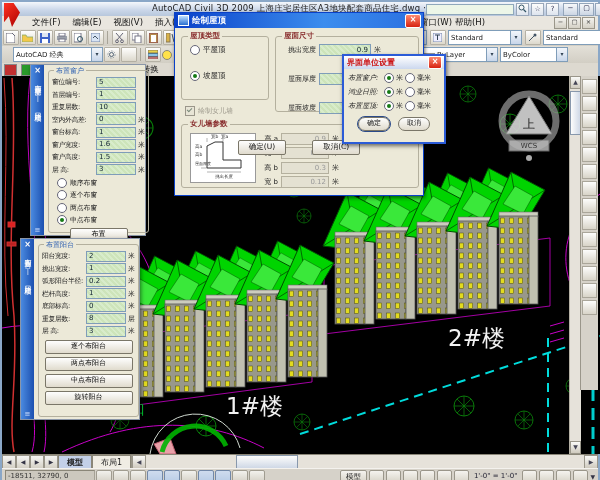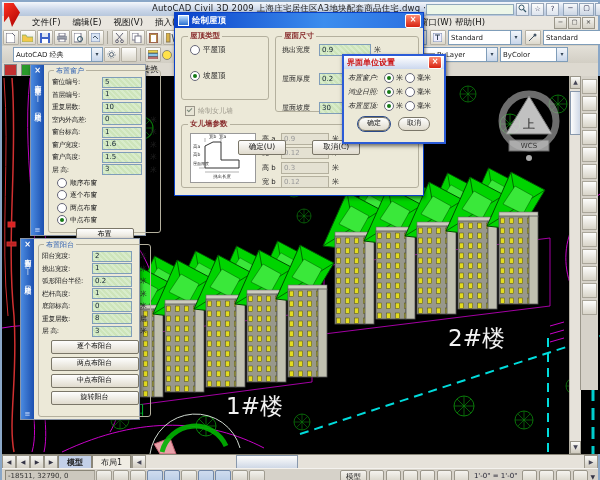--- a/index.html
+++ b/index.html
@@ -77,21 +77,21 @@
   
   .dlg{position:absolute;background:#ece9d8;box-shadow:1px 2px 4px rgba(0,0,0,.55);}
   .dlg-tb{height:15px;display:flex;align-items:center;padding:0 2px 0 3px;
     background:linear-gradient(90deg,#0a41c8,#3c8dee 60%,#2a6fe0);color:#fff;font-size:8.5px;font-weight:bold;}
   .dicon{width:9px;height:9px;background:linear-gradient(#bfe0ff,#2a6fd0);border:1px solid #fff;margin-right:3px;}
   .xbtn{margin-left:auto;width:14px;height:12px;background:linear-gradient(#ff8a70,#d62211);
     border:1px solid #fff;border-radius:2px;color:#fff;font-size:8px;line-height:10px;text-align:center;font-weight:bold;}
   .grp{position:relative;border:1px solid #b4b09e;border-radius:3px;}
   .grp>.cap{position:absolute;top:-6px;left:6px;background:#ece9d8;padding:0 2px;font-size:7.5px;color:#8a3030;font-weight:bold;}
   .roofdlg{left:172px;top:10px;width:248px;height:182px;border:1px solid #0a41c8;z-index:30;}
-  .roofbody{position:relative;height:132px;}
+  .roofbody{position:relative;height:132px;text-align:right;}
   .g-type{position:absolute;left:6px;top:8px;width:86px;height:62px;}
   .g-size{position:absolute;left:100px;top:8px;width:142px;height:74px;}
   .g-para{position:absolute;left:6px;top:96px;width:236px;height:62px;}
   .radline{display:flex;align-items:center;gap:3px;margin:8px 0 0 8px;font-size:7.5px;color:#222;}
   .rd{width:8px;height:8px;border-radius:50%;border:1px solid #667;background:#fff;position:relative;flex:0 0 auto;}
   .rd.on::after{content:"";position:absolute;inset:2px;border-radius:50%;background:#157a15;}
   .frow{display:flex;align-items:center;gap:3px;font-size:7px;color:#222;}
   .g-size .frow{margin:7px 0 17px 6px;}
   .ginp{width:46px;height:10px;background:#d4eac2;
     background-image:repeating-linear-gradient(45deg,#cde4ba 0 2px,#d8eccb 2px 4px);
@@ -120,21 +120,21 @@
   .pal{position:absolute;display:flex;background:#ece9d8;border:1px solid #8a96a8;box-shadow:1px 2px 4px rgba(0,0,0,.5);}
   .pal1{left:28px;top:62px;width:114px;height:170px;z-index:20;}
   .pal2{left:18px;top:236px;width:118px;height:180px;z-index:20;}
   .vbar{width:13px;background:linear-gradient(90deg,#4a8ae0,#1c50b0);display:flex;flex-direction:column;align-items:center;flex:0 0 auto;}
   .vx{color:#fff;font-size:8px;line-height:9px;margin-top:1px;font-weight:bold;}
   .vtitle{writing-mode:vertical-rl;font-size:7px;color:#fff;letter-spacing:1px;margin-top:4px;flex:1;white-space:nowrap;overflow:hidden;}
   .vgrip{color:#cfe0ff;font-size:7px;margin-bottom:1px;}
   .palbody{flex:1;position:relative;padding:5px 3px 2px 4px;box-sizing:border-box;}
   .pgrp{position:relative;border:1px solid #b4b09e;border-radius:3px;height:100%;box-sizing:border-box;padding-top:4px;}
   .pgrp>.cap{position:absolute;top:-5px;left:5px;background:#ece9d8;padding:0 2px;font-size:7px;color:#2a5db0;}
-  .prow{display:flex;align-items:center;gap:8px;font-size:6.8px;color:#222;margin:1.5px 2px 0 3px;}
+  .prow{display:flex;align-items:center;gap:2px;font-size:6.8px;color:#222;margin:1.5px 2px 0 3px;}
   .prow .plab{width:42px;white-space:nowrap;overflow:hidden;flex:0 0 auto;letter-spacing:-.3px;}
   .prow .ginp{width:34px;height:9px;line-height:9px;flex:0 0 auto;}
   .prow .un{width:8px;}
   .prad{display:flex;align-items:center;gap:3px;font-size:6.8px;color:#222;margin:2.5px 0 0 8px;}
   .pbtn{display:block;margin:3px auto 0;width:86px;height:12px;line-height:11px;font-size:7px;text-align:center;
     background:linear-gradient(#fefefe,#e0dbcd);border:1px solid #7a7668;border-radius:2px;}
   .pbtn.small{width:56px;}
 </style>
 </head>
 <body>

